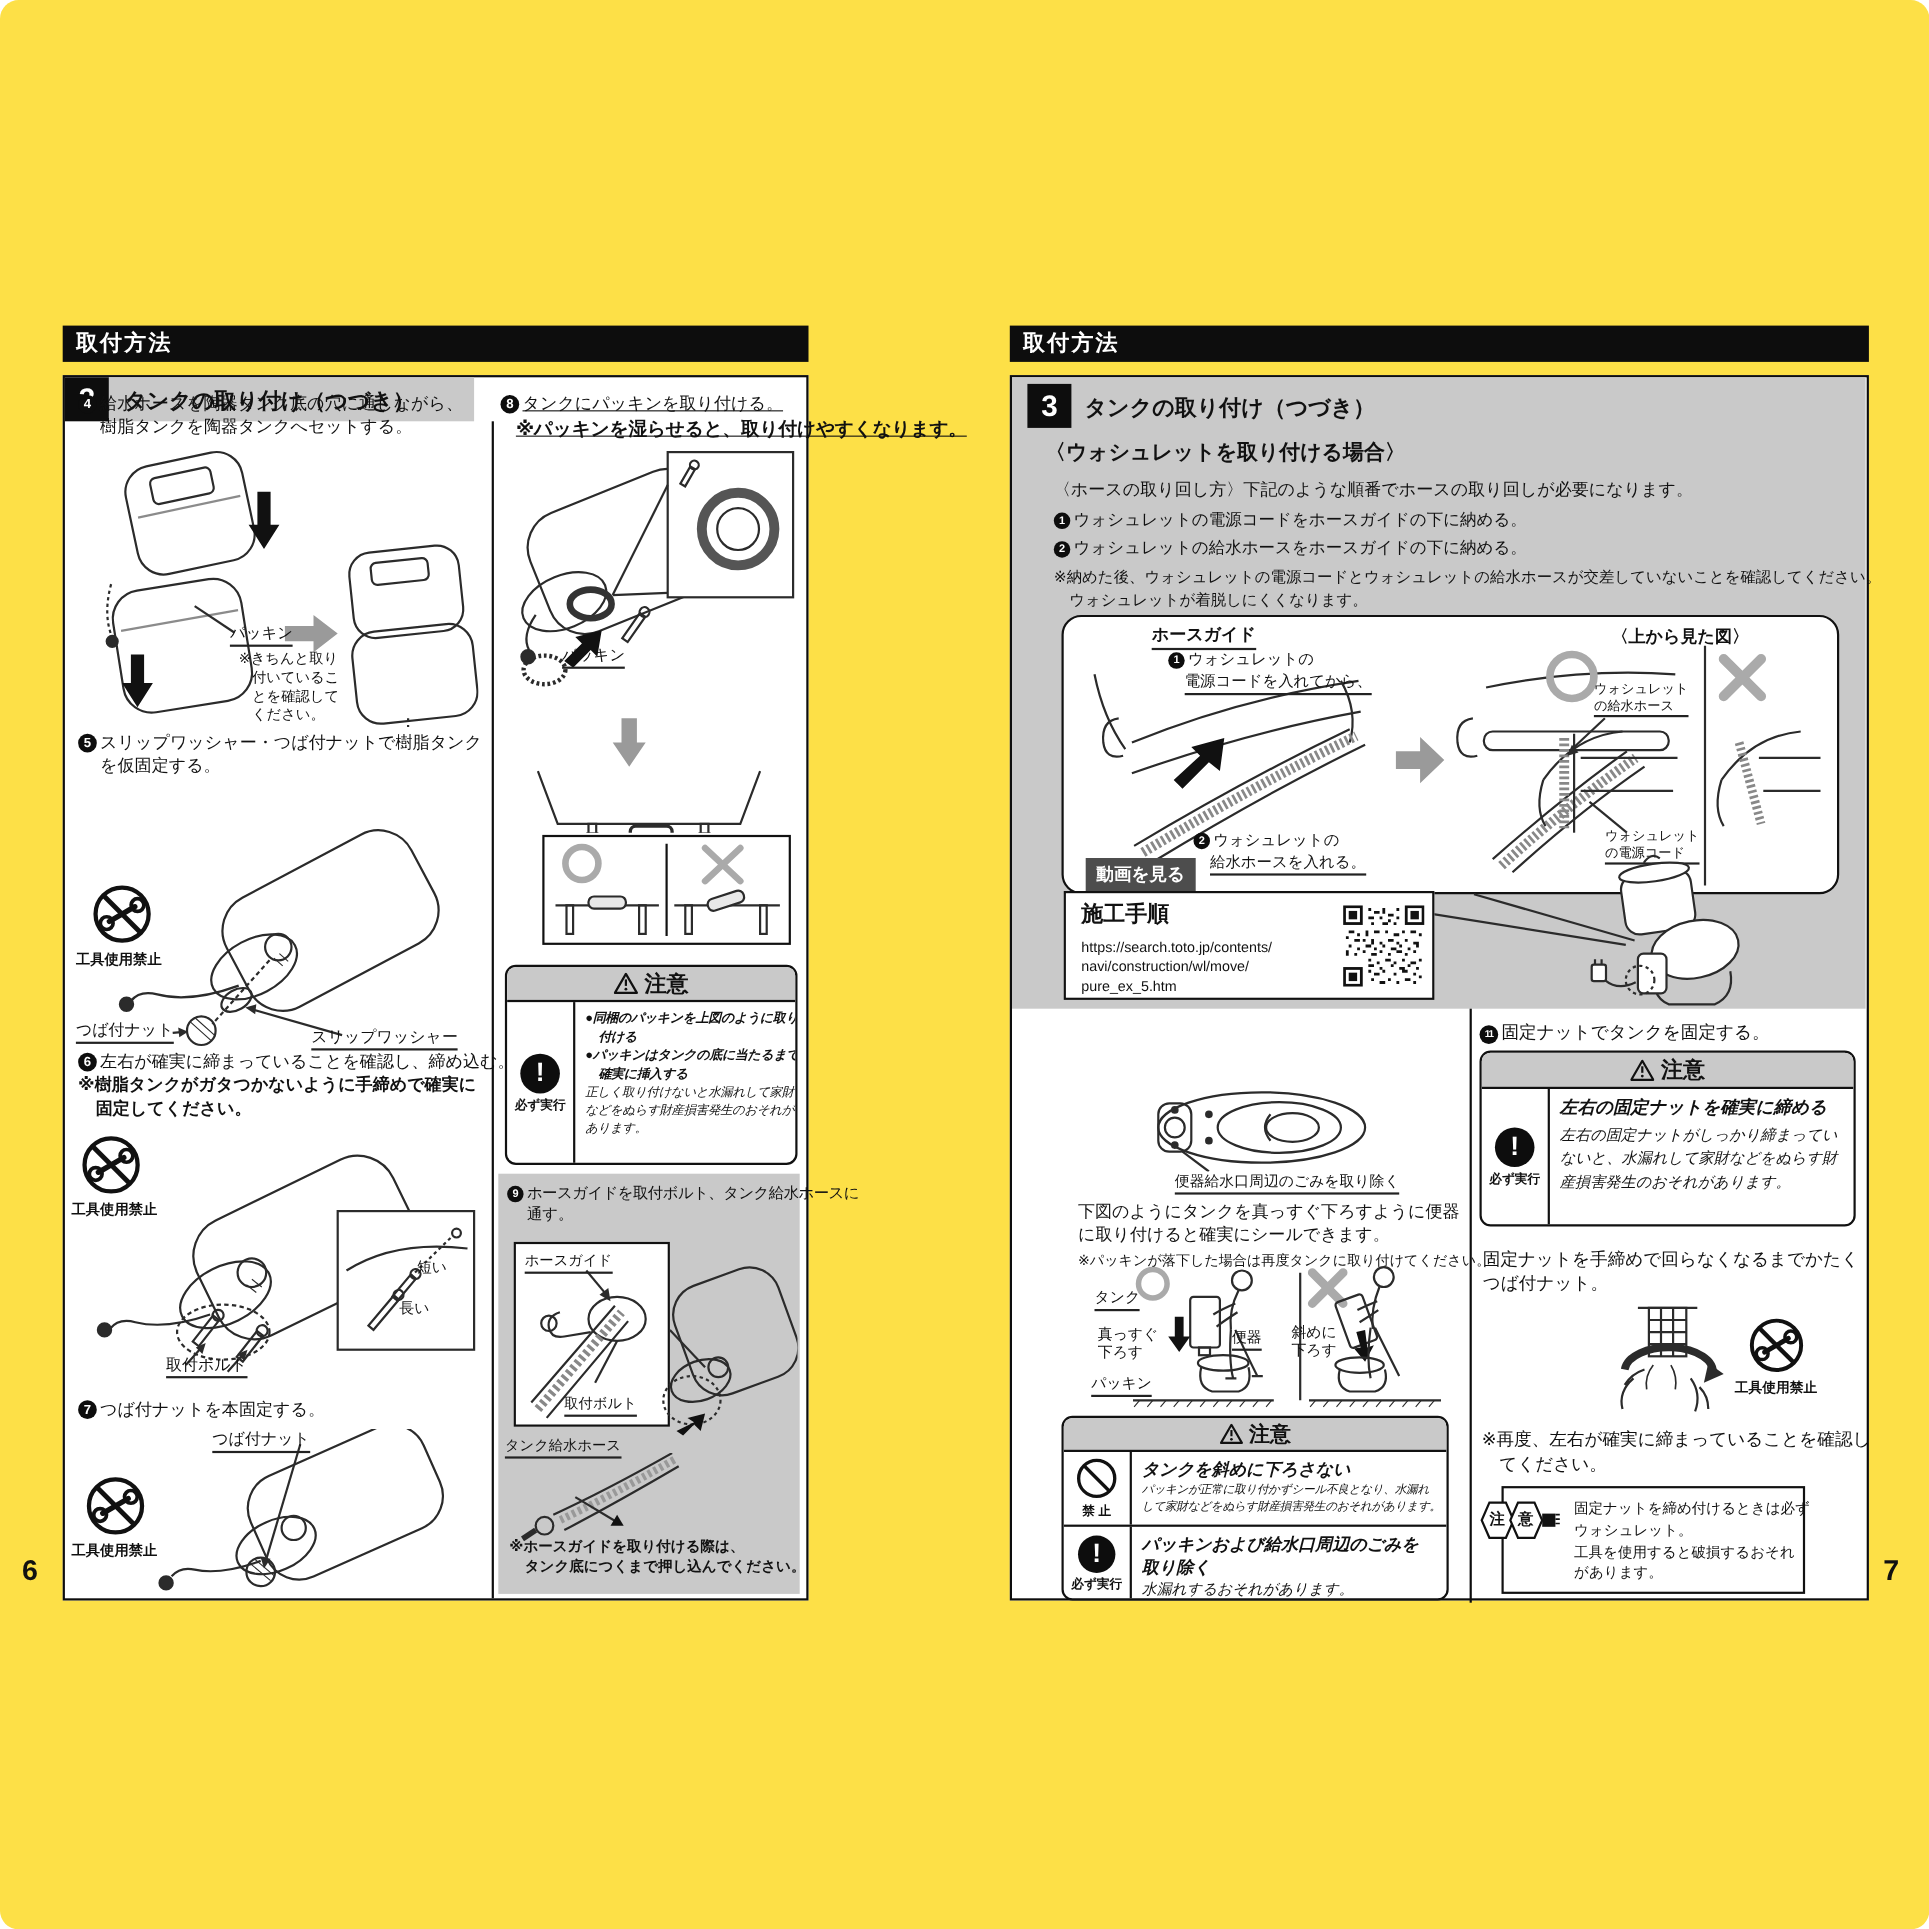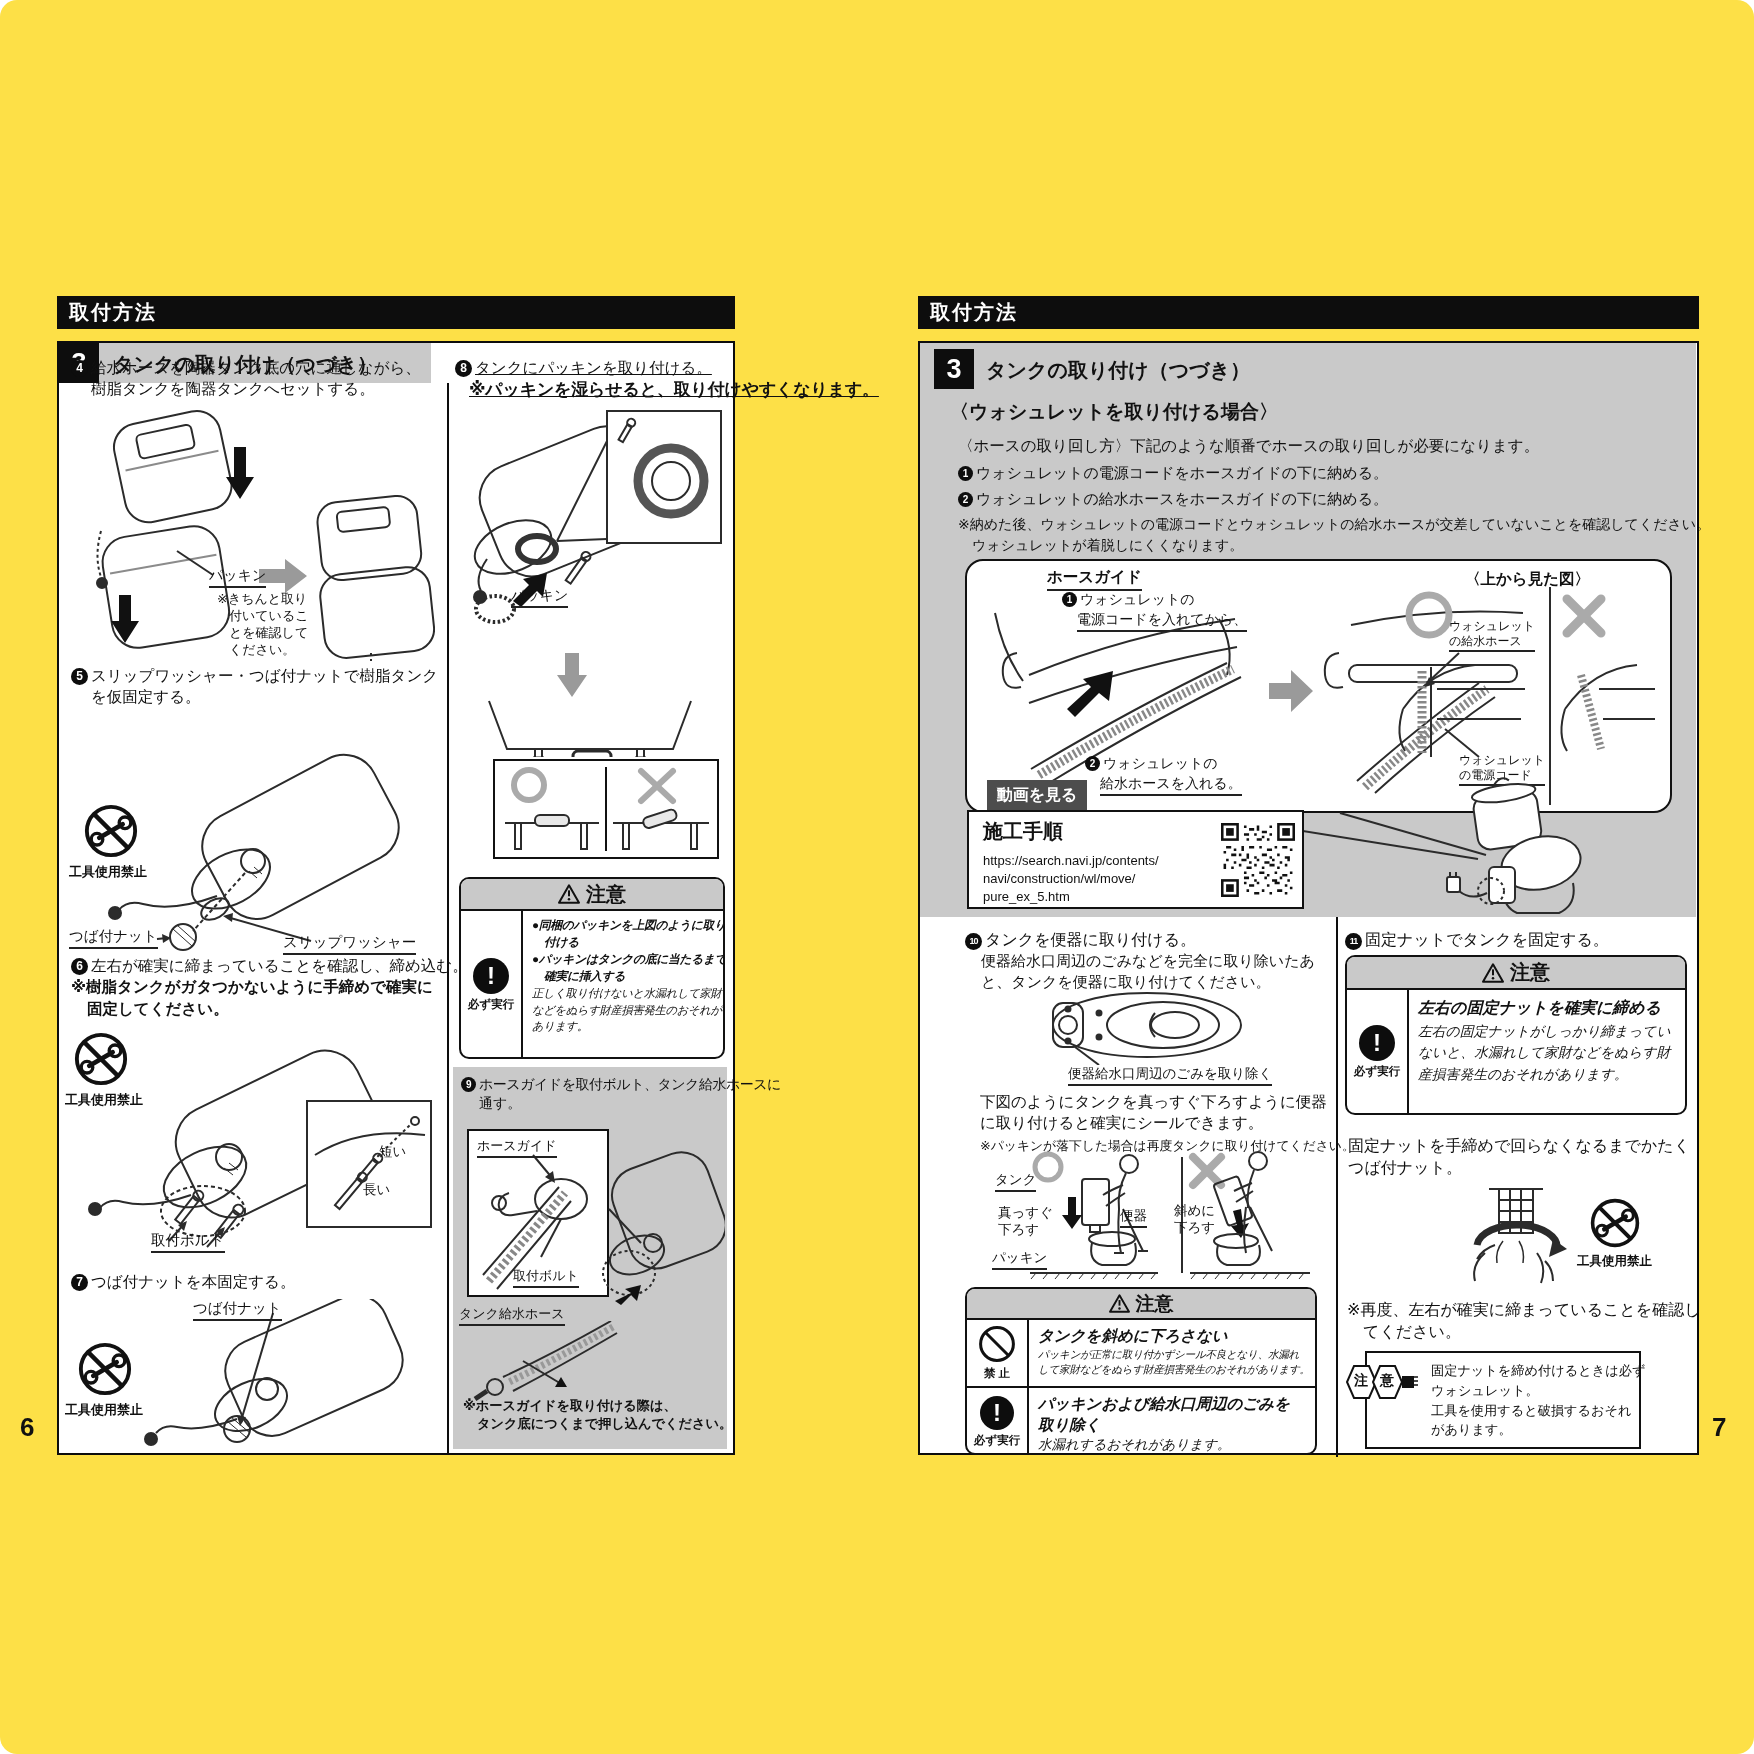--- a/index.html
+++ b/index.html
@@ -473,46 +473,41 @@
         <circle cx="46" cy="116" r="13" fill="none" stroke-dasharray="3 3"></circle>
       </g>
     </svg>
 
     <div class="videotab" style="left:67px;top:437px;width:100px;height:30px;">
       <span>動画を見る</span>
     </div>
     <div class="urlbox" style="left:47px;top:467px;width:337px;height:99px;">
       <div class="t b" style="left:14px;top:6px;font-size:20px;">施工手順</div>
       <div class="t" style="left:14px;top:40px;font-size:13px;line-height:1.4;">
-        <div>https://search.navi.jp/contents/</div>
+        <div>https://search.toto.jp/contents/</div>
         <div>navi/construction/wl/move/</div>
         <div>pure_ex_5.htm</div>
       </div>
       <svg class="abs" style="left:252px;top:11px;" width="74" height="74" viewBox="0 0 29 29">
         <rect x="0" y="0" width="29" height="29" fill="#fff"></rect>
         <rect x="0" y="0" width="7" height="7" fill="#111"></rect>
           <rect x="1" y="1" width="5" height="5" fill="#fff"></rect>
           <rect x="2" y="2" width="3" height="3" fill="#111"></rect>
         <rect x="22" y="0" width="7" height="7" fill="#111"></rect>
           <rect x="23" y="1" width="5" height="5" fill="#fff"></rect>
           <rect x="24" y="2" width="3" height="3" fill="#111"></rect>
         <rect x="0" y="22" width="7" height="7" fill="#111"></rect>
           <rect x="1" y="23" width="5" height="5" fill="#fff"></rect>
           <rect x="2" y="24" width="3" height="3" fill="#111"></rect>
         <path fill="#111" d="M9 1h1v1H9zM11 2h2v1h-2zM14 1h1v2h-1zM16 3h2v1h-2zM19 1h1v1h-1zM9 4h2v1H9zM13 4h1v1h-1zM16 5h1v1h-1zM19 4h1v1h-1zM10 6h1v1h-1zM14 6h2v1h-2zM18 6h1v1h-1zM2 9h2v1H2zM5 10h1v1H5zM8 9h1v2H8zM11 9h2v1h-2zM15 9h1v1h-1zM18 10h2v1h-2zM21 9h1v1h-1zM24 9h2v1h-2zM27 10h1v1h-1zM1 11h1v1H1zM4 12h2v1H4zM7 12h1v1H7zM10 12h1v2h-1zM13 13h1v1h-1zM16 12h2v1h-2zM19 13h1v1h-1zM22 12h1v1h-1zM25 13h2v1h-2zM2 14h1v1H2zM5 15h1v1H5zM8 14h2v1H8zM11 15h1v1h-1zM14 14h1v1h-1zM17 15h2v1h-2zM20 14h1v1h-1zM23 15h1v1h-1zM26 14h1v1h-1zM1 16h1v2H1zM4 17h1v1H4zM7 16h1v1H7zM10 17h2v1h-2zM13 16h1v1h-1zM16 17h1v1h-1zM19 16h2v1h-2zM22 17h1v1h-1zM25 16h1v1h-1zM9 19h1v1H9zM12 20h1v1h-1zM15 19h2v1h-2zM18 20h1v1h-1zM21 19h1v1h-1zM24 20h2v1h-2zM27 19h1v1h-1zM9 21h2v1H9zM13 22h1v1h-1zM17 21h1v1h-1zM20 22h2v1h-2zM23 21h1v1h-1zM26 22h1v1h-1zM9 23h1v1H9zM11 24h2v1h-2zM14 23h1v1h-1zM18 24h1v1h-1zM21 23h2v1h-2zM25 24h1v1h-1zM10 26h1v1h-1zM13 27h2v1h-2zM16 26h1v1h-1zM19 27h1v1h-1zM22 26h2v1h-2zM25 27h1v1h-1zM27 25h1v1h-1z"></path>
       </svg>
     </div>
 
     <div class="vline" style="left:416px;top:574px;height:540px;"></div>
 
-    <div class="t" style="left:45px;top:586px;font-size:16px;">
-      <div><span class="badge ten">10</span><span>タンクを便器に取り付ける。</span></div>
-      <div style="margin-left:16px;font-size:15px;">便器給水口周辺のごみなどを完全に取り除いたあ</div>
-      <div style="margin-left:16px;font-size:15px;">と、タンクを便器に取り付けてください。</div>
-    </div>
 
     <svg class="abs" style="left:115px;top:648px;" width="212" height="74" viewBox="0 0 212 74">
       <g fill="none" stroke="#2b2b2b" stroke-width="2">
         <ellipse cx="112" cy="34" rx="94" ry="32"></ellipse>
         <ellipse cx="128" cy="34" rx="56" ry="23"></ellipse>
         <ellipse cx="140" cy="34" rx="24" ry="13"></ellipse>
         <path d="M120 22 q-10 12 0 24"></path>
         <rect x="18" y="12" width="30" height="44" rx="10"></rect>
         <circle cx="33" cy="34" r="9"></circle>
         <circle cx="33" cy="18" r="2.5" fill="#2b2b2b"></circle>

